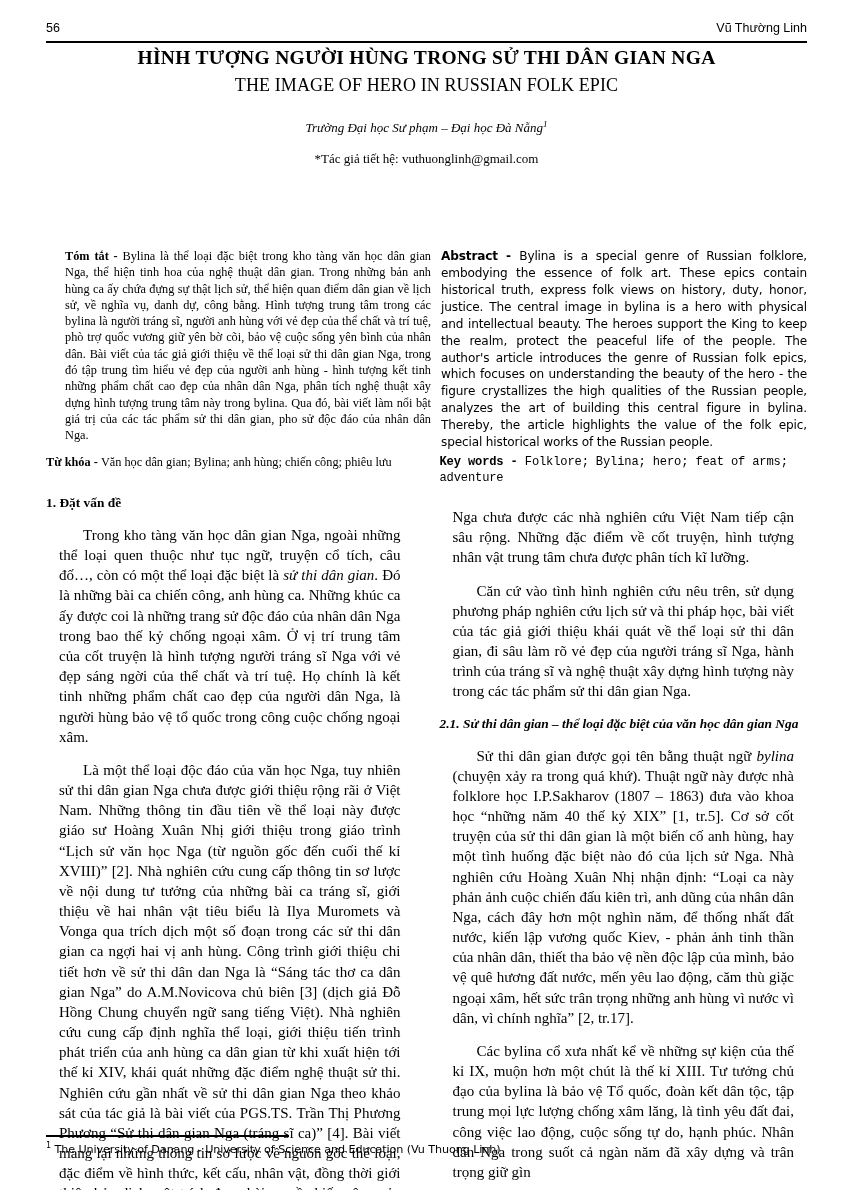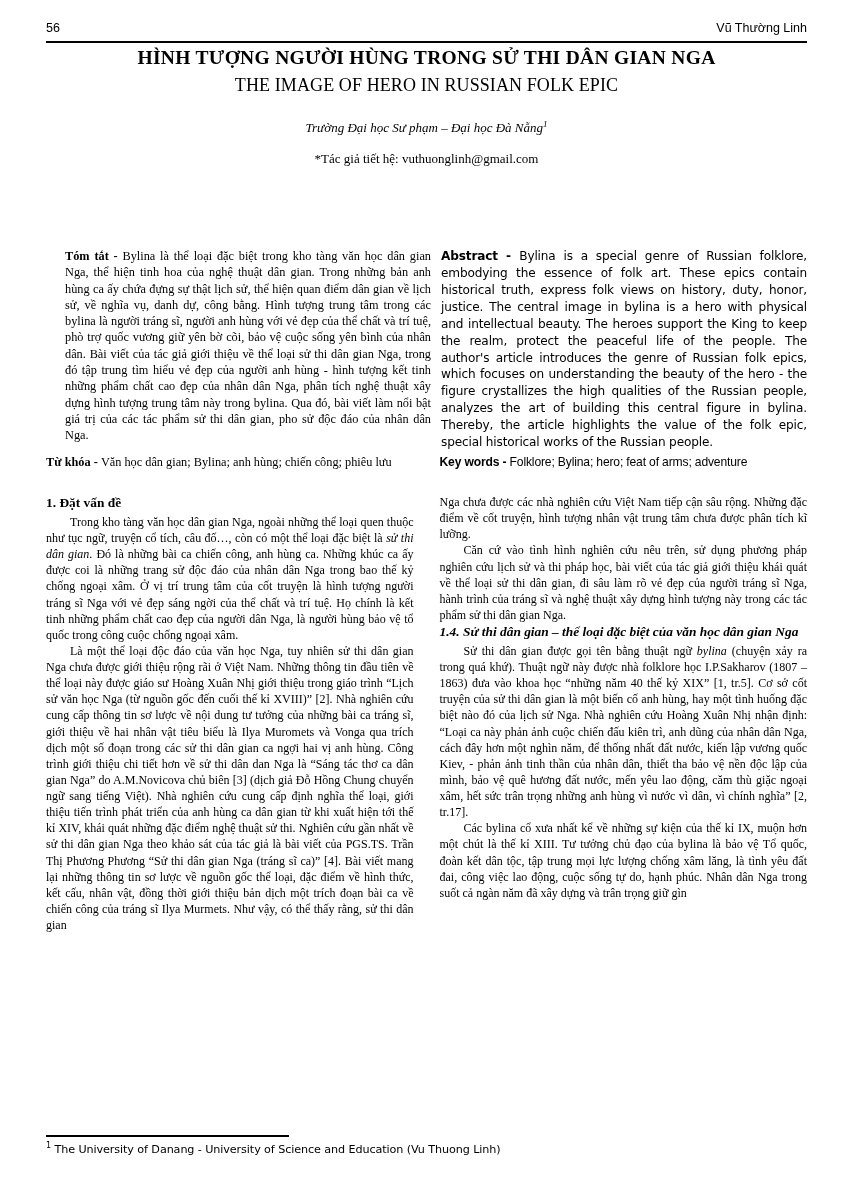--- a/index.html
+++ b/index.html
@@ -146,21 +146,21 @@
     line-height: 1.3;
     margin: 0;
     text-align: left;
   }
   .kw-vn .lead { font-weight: bold; }
   .kw-en {
     font-size: 12.1px;
     line-height: 1.3;
     margin: 0;
     text-align: left;
-    font-family: Liberation Sans, sans-serif;
+    font-family: Liberation Mono, monospace;
     letter-spacing: -0.15px;
   }
   .kw-en .lead { font-weight: bold; }
 
   
   .body-row {
     position: absolute;
     left: 46px;
     right: 46px;
     top: 494px;
@@ -181,23 +181,23 @@
   }
   h3.subsec {
     font-size: 13.4px;
     font-weight: bold;
     font-style: italic;
     margin: 0 0 2px 0;
     line-height: 1.34;
     text-align: left;
   }
   p.para {
-    font-size: 12px;
+    font-size: 15px;
     line-height: 1.345;
-    margin: 0;
+    margin: 13px;
     text-align: justify;
     text-justify: inter-word;
     text-indent: 24px;
   }
   p.para.cont { text-indent: 0; }
   p.para em { font-style: italic; }
 
   
   .footnote {
     position: absolute;
@@ -262,21 +262,21 @@
 
     <div class="body-col col-left">
       <h2 class="sec">1. Đặt vấn đề</h2>
       <p class="para"><span>Trong kho tàng văn học dân gian Nga, ngoài những thể loại quen thuộc như tục ngữ, truyện cổ tích, câu đố…, còn có một thể loại đặc biệt là </span><em>sử thi dân gian</em><span>. Đó là những bài ca chiến công, anh hùng ca. Những khúc ca ấy được coi là những trang sử độc đáo của nhân dân Nga trong bao thế kỷ chống ngoại xâm. Ở vị trí trung tâm của cốt truyện là hình tượng người tráng sĩ Nga với vẻ đẹp sáng ngời của thể chất và trí tuệ. Họ chính là kết tinh những phẩm chất cao đẹp của người dân Nga, là người hùng bảo vệ tổ quốc trong công cuộc chống ngoại xâm.</span></p>
       <p class="para">Là một thể loại độc đáo của văn học Nga, tuy nhiên sử thi dân gian Nga chưa được giới thiệu rộng rãi ở Việt Nam. Những thông tin đầu tiên về thể loại này được giáo sư Hoàng Xuân Nhị giới thiệu trong giáo trình “Lịch sử văn học Nga (từ nguồn gốc đến cuối thế kỉ XVIII)” [2]. Nhà nghiên cứu cung cấp thông tin sơ lược về nội dung tư tưởng của những bài ca tráng sĩ, giới thiệu về hai nhân vật tiêu biểu là Ilya Muromets và Vonga qua trích dịch một số đoạn trong các sử thi dân gian ca ngợi hai vị anh hùng. Công trình giới thiệu chi tiết hơn về sử thi dân dan Nga là “Sáng tác thơ ca dân gian Nga” do A.M.Novicova chủ biên [3] (dịch giả Đỗ Hồng Chung chuyển ngữ sang tiếng Việt). Nhà nghiên cứu cung cấp định nghĩa thể loại, giới thiệu tiến trình phát triển của anh hùng ca dân gian từ khi xuất hiện tới thế kỉ XIV, khái quát những đặc điểm nghệ thuật sử thi. Nghiên cứu gần nhất về sử thi dân gian Nga theo khảo sát của tác giả là bài viết của PGS.TS. Trần Thị Phương Phương “Sử thi dân gian Nga (tráng sĩ ca)” [4]. Bài viết mang lại những thông tin sơ lược về nguồn gốc thể loại, đặc điểm về hình thức, kết cấu, nhân vật, đồng thời giới thiệu bản dịch một trích đoạn bài ca về chiến công của tráng sĩ Ilya Murmets. Như vậy, có thể thấy rằng, sử thi dân gian</p>
     </div>
 
     <div class="body-col col-right">
       <p class="para cont">Nga chưa được các nhà nghiên cứu Việt Nam tiếp cận sâu rộng. Những đặc điểm về cốt truyện, hình tượng nhân vật trung tâm chưa được phân tích kĩ lưỡng.</p>
       <p class="para">Căn cứ vào tình hình nghiên cứu nêu trên, sử dụng phương pháp nghiên cứu lịch sử và thi pháp học, bài viết của tác giả giới thiệu khái quát về thể loại sử thi dân gian, đi sâu làm rõ vẻ đẹp của người tráng sĩ Nga, hành trình của tráng sĩ và nghệ thuật xây dựng hình tượng này trong các tác phẩm sử thi dân gian Nga.</p>
-      <h3 class="subsec">1.4. Sử thi dân gian – thể loại đặc biệt của văn học dân gian Nga</h3>
+      <h3 class="subsec">2.1. Sử thi dân gian – thể loại đặc biệt của văn học dân gian Nga</h3>
       <p class="para"><span>Sử thi dân gian được gọi tên bằng thuật ngữ </span><em>bylina</em><span> (chuyện xảy ra trong quá khứ). Thuật ngữ này được nhà folklore học I.P.Sakharov (1807 – 1863) đưa vào khoa học “những năm 40 thế kỷ XIX” [1, tr.5]. Cơ sở cốt truyện của sử thi dân gian là một biến cố anh hùng, hay một tình huống đặc biệt nào đó của lịch sử Nga. Nhà nghiên cứu Hoàng Xuân Nhị nhận định: “Loại ca này phản ảnh cuộc chiến đấu kiên trì, anh dũng của nhân dân Nga, cách đây hơn một nghìn năm, để thống nhất đất nước, kiến lập vương quốc Kiev, - phản ảnh tinh thần của nhân dân, thiết tha bảo vệ nền độc lập của mình, bảo vệ quê hương đất nước, mến yêu lao động, căm thù giặc ngoại xâm, hết sức trân trọng những anh hùng vì nước vì dân, vì chính nghĩa” [2, tr.17].</span></p>
       <p class="para">Các bylina cổ xưa nhất kể về những sự kiện của thế kỉ IX, muộn hơn một chút là thế kỉ XIII. Tư tưởng chủ đạo của bylina là bảo vệ Tổ quốc, đoàn kết dân tộc, tập trung mọi lực lượng chống xâm lăng, là tình yêu đất đai, công việc lao động, cuộc sống tự do, hạnh phúc. Nhân dân Nga trong suốt cả ngàn năm đã xây dựng và trân trọng giữ gìn</p>
     </div>
 
   </div>
 
   <div class="footnote">
     <div class="fn-rule"></div>
     <p class="fn-text"><span class="sup">1</span> <span>The University of Danang - University of Science and Education (Vu Thuong Linh)</span></p>
   </div>

